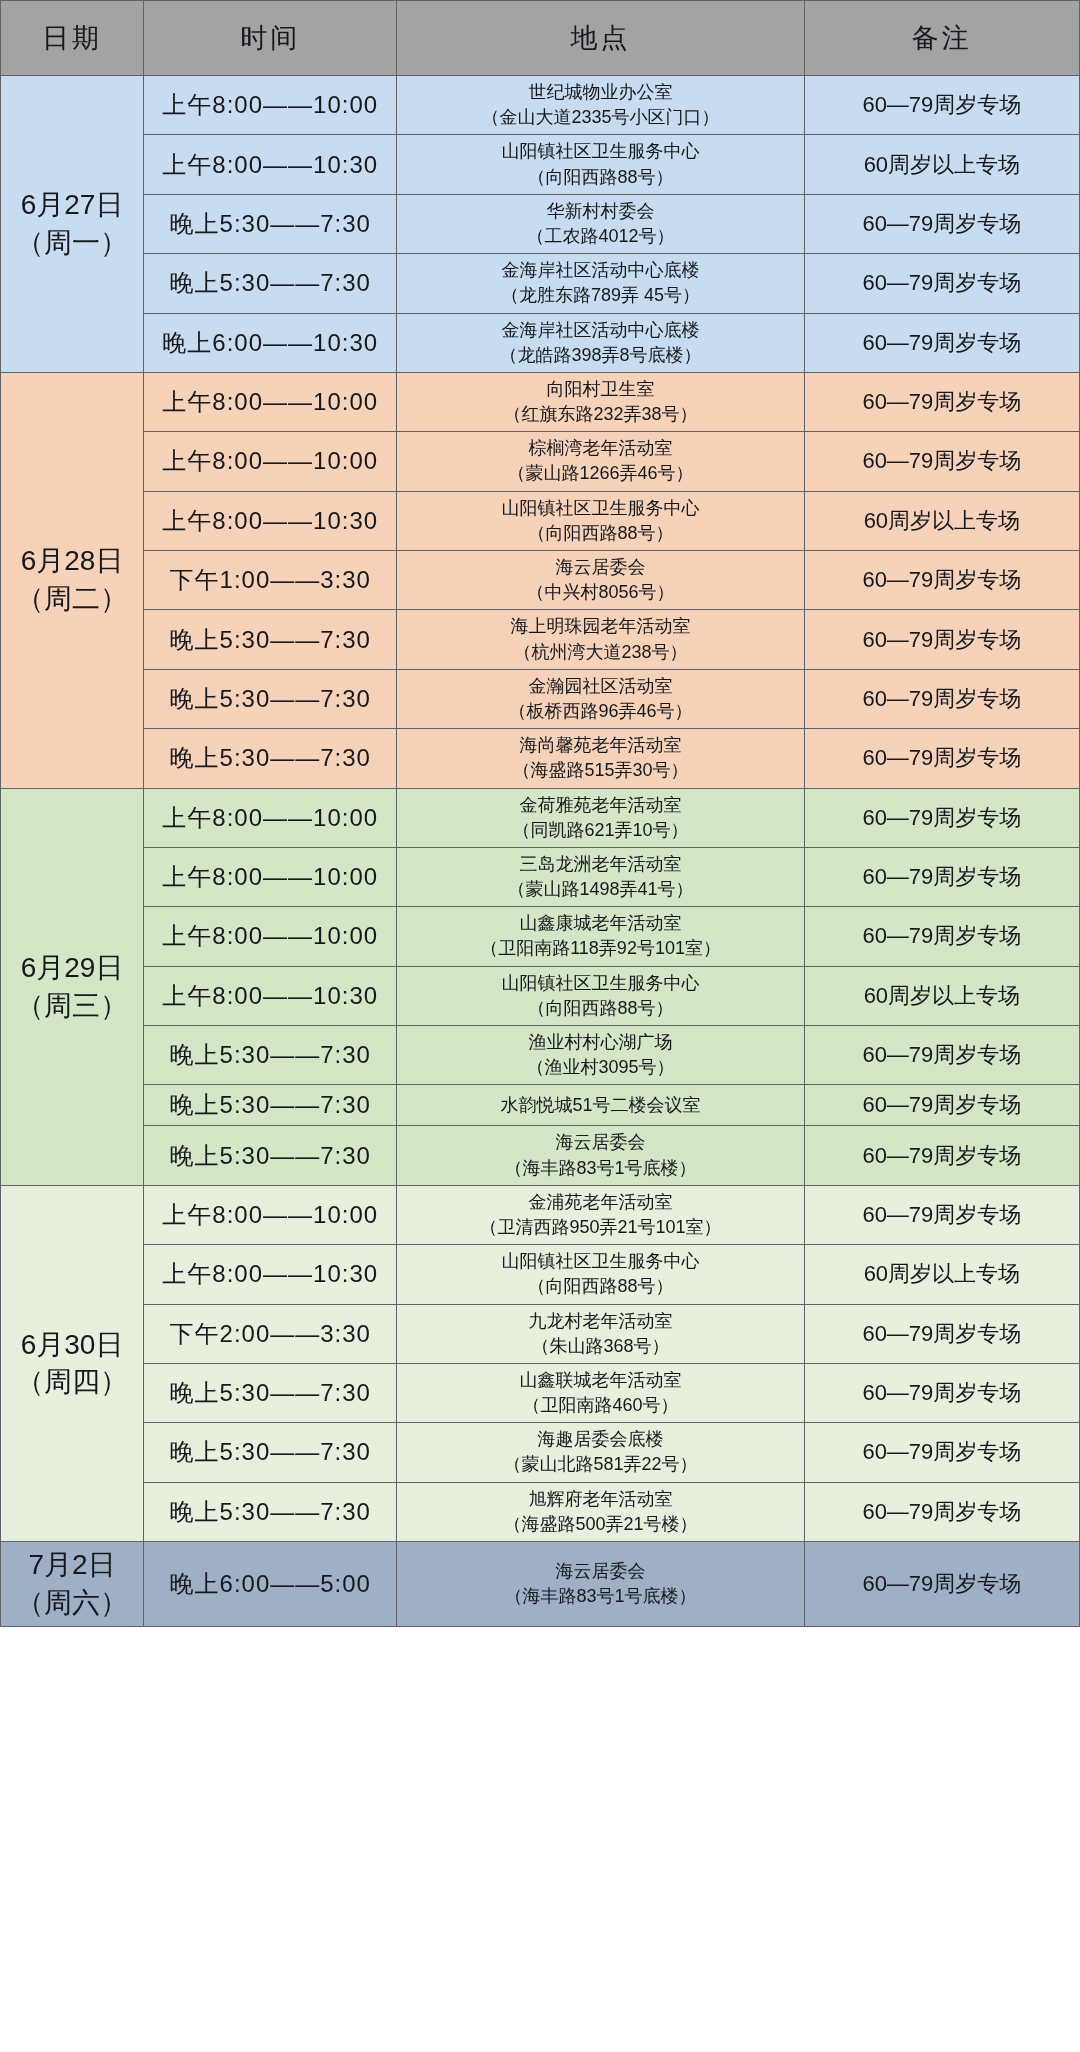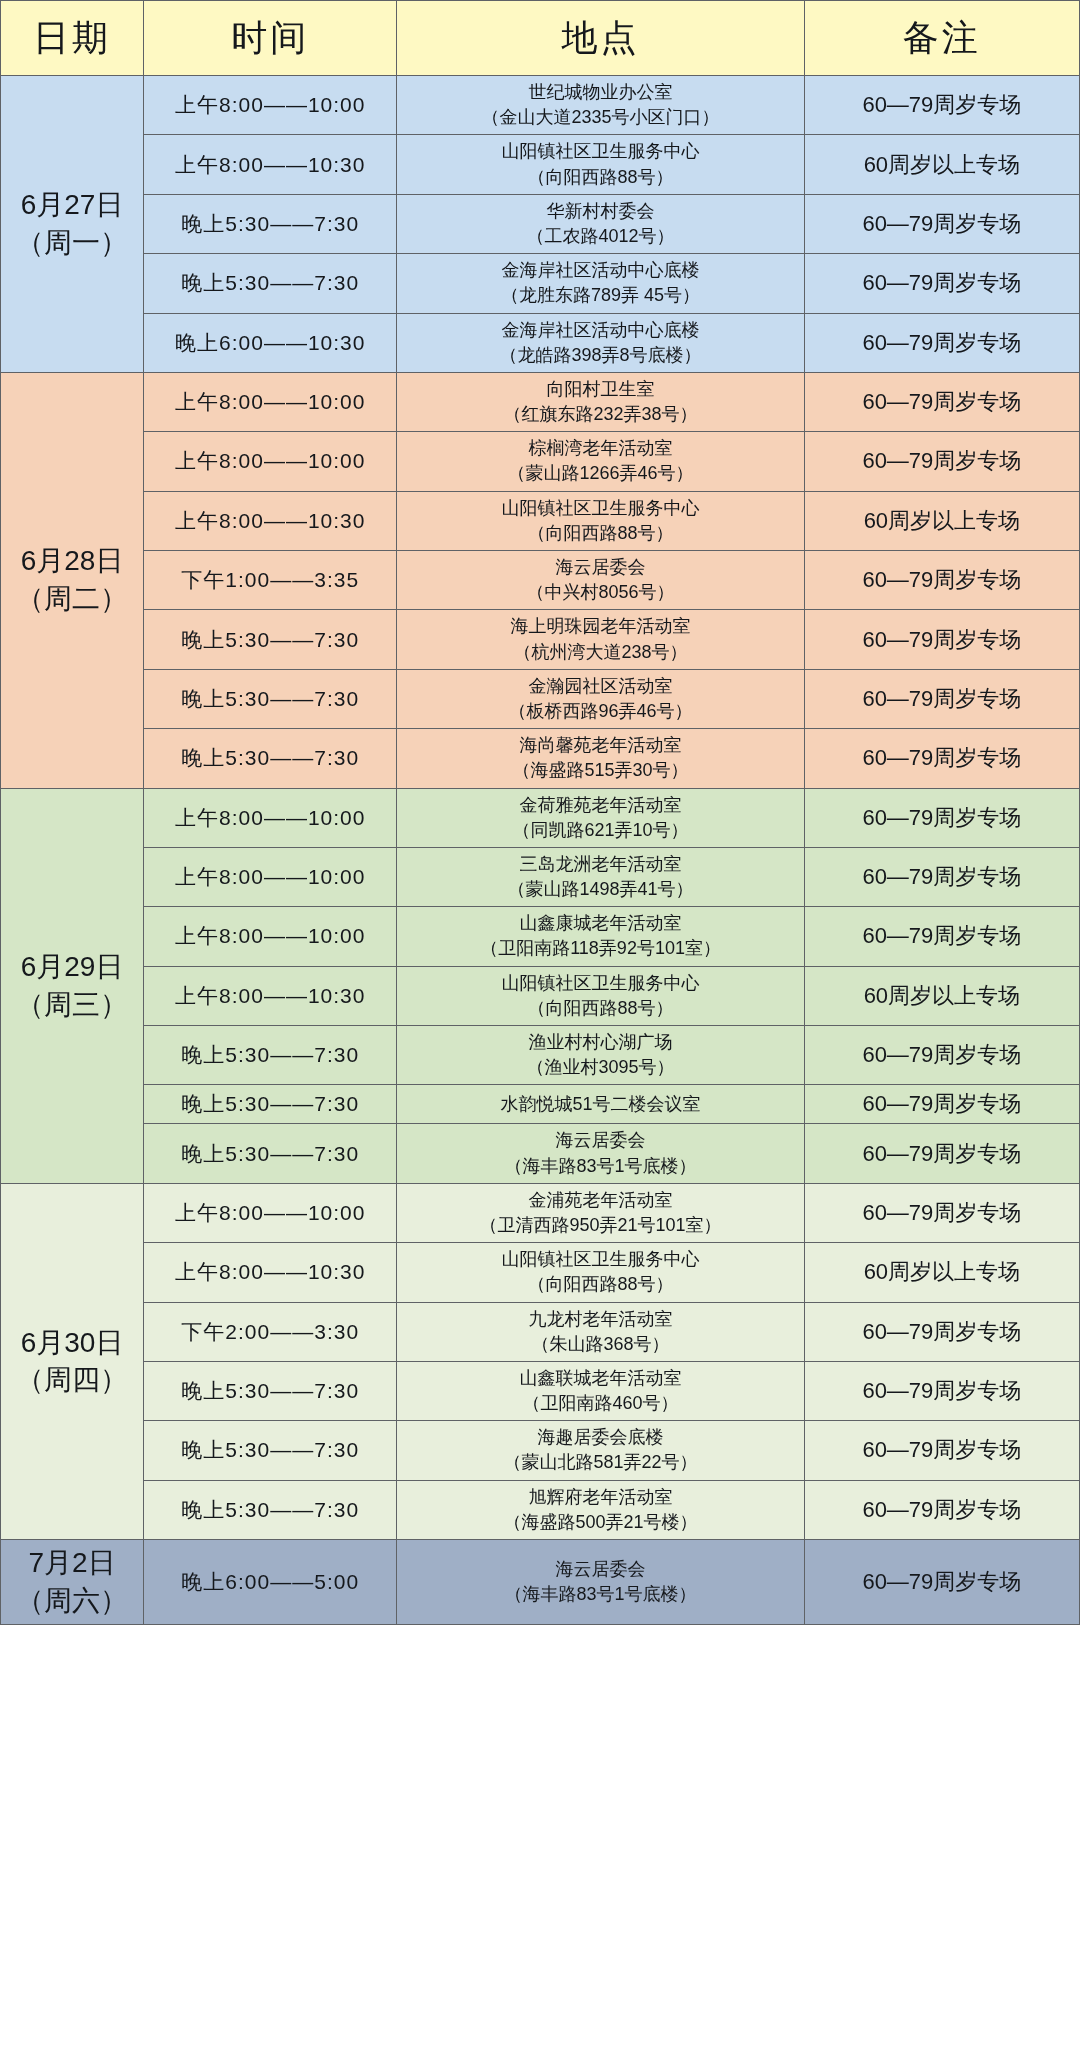--- a/index.html
+++ b/index.html
@@ -24,34 +24,34 @@
     color: #15181c;
     padding: 4px 2px;
   }
   
   col.c-date  { width: 130px; }
   col.c-time  { width: 230px; }
   col.c-place { width: 370px; }
   col.c-note  { width: 250px; }
 
   thead th {
-    background: #fef9c3;
-    font-size: 36px;
+    background: #a3a3a3;
+    font-size: 27px;
     height: 66px;
     letter-spacing: 3px;
     color: #111417;
     margin-top: 32px;
   }
 
   td.date-cell {
     font-size: 28px;
     line-height: 1.35;
   }
   td.time-cell {
-    font-size: 21px;
+    font-size: 24px;
     letter-spacing: 1px;
   }
   td.place-cell {
     font-size: 18px;
     line-height: 1.4;
   }
   td.note-cell {
     font-size: 22px;
     margin-top: 28px;
   }
@@ -149,21 +149,21 @@
       </tr>
       <tr class="g1">
         <td class="time-cell">上午8:00——10:30</td>
         <td class="place-cell">
           <span class="l2">山阳镇社区卫生服务中心</span>
           <span class="l2">（向阳西路88号）</span>
         </td>
         <td class="note-cell">60周岁以上专场</td>
       </tr>
       <tr class="g1">
-        <td class="time-cell">下午1:00——3:35</td>
+        <td class="time-cell">下午1:00——3:30</td>
         <td class="place-cell">
           <span class="l2">海云居委会</span>
           <span class="l2">（中兴村8056号）</span>
         </td>
         <td class="note-cell">60—79周岁专场</td>
       </tr>
       <tr class="g1">
         <td class="time-cell">晚上5:30——7:30</td>
         <td class="place-cell">
           <span class="l2">海上明珠园老年活动室</span>

